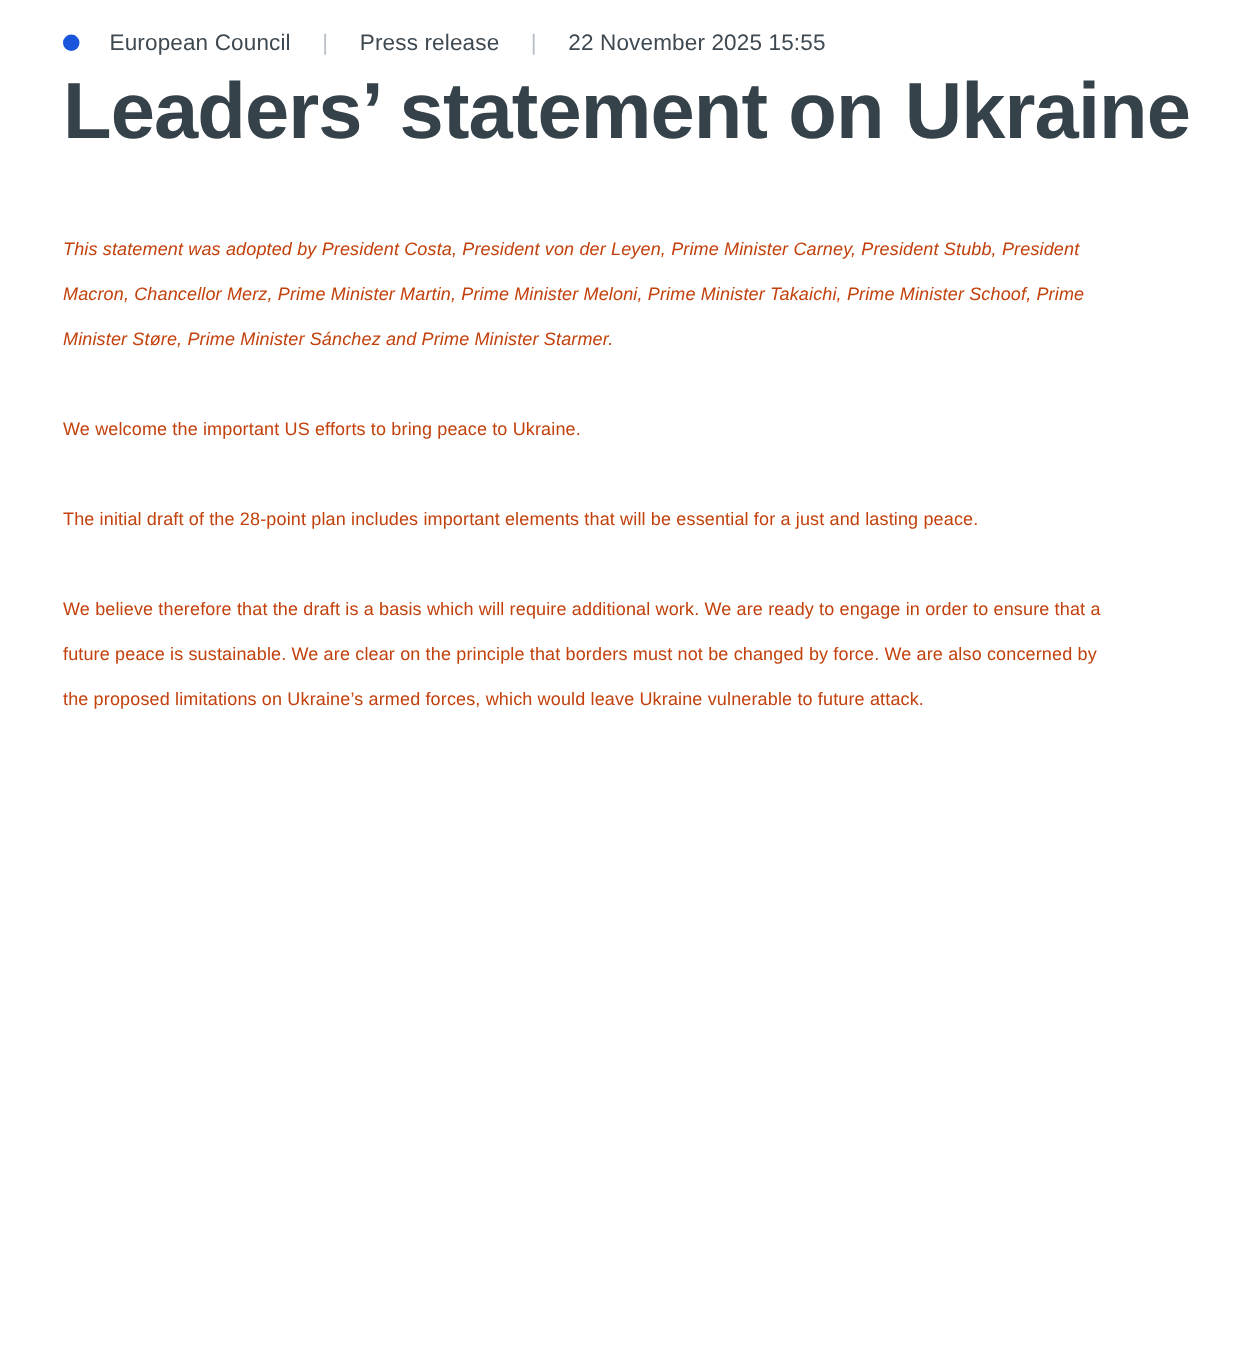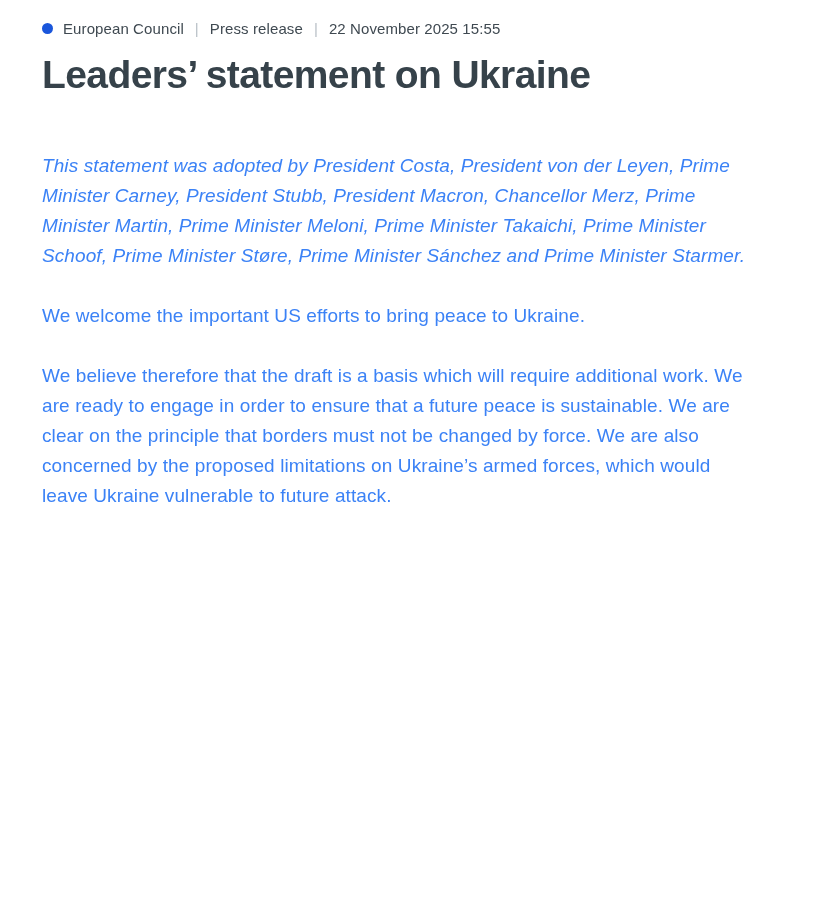--- a/index.html
+++ b/index.html
@@ -16,57 +16,57 @@
     width: 840px;
     height: 902px;
     background: #ffffff;
     padding: 20px 42px 0 42px;
   }
 
   
   .meta-line {
     display: flex;
     align-items: center;
-    gap: 10px;
+    gap: 20px;
     font-size: 15px;
     color: #3f4951;
     letter-spacing: 0.1px;
     margin-bottom: 14px;
   }
   .dot {
     width: 11px;
     height: 11px;
     border-radius: 50%;
     background: var(--accent, #1a56db);
     flex: 0 0 auto;
   }
   .meta-sep {
     color: #b9c0c7;
     font-weight: 300;
     padding: 0 1px;
   }
 
   
   .page-title {
-    font-size: 39px;
+    font-size: 53px;
     line-height: 48px;
     font-weight: 700;
     color: #36424a;
     letter-spacing: -0.6px;
     margin-bottom: 52px;
   }
 
   
   .article-body {
     width: 706px;
   }
   .article-body p {
-    font-size: 19px;
+    font-size: 12px;
     line-height: 30px;
-    color: #3b82f6;
+    color: #c2410c;
     margin-bottom: 30px;
     letter-spacing: 0.1px;
   }
   .article-body p[data-style="italic"] {
     font-style: italic;
   }
 </style>
 </head>
 <body>
 
@@ -79,16 +79,17 @@
     <span>Press release</span>
     <span class="meta-sep">|</span>
     <span>22 November 2025 15:55</span>
   </div>
 
   <h1 class="page-title">Leaders’ statement on Ukraine</h1>
 
   <div class="article-body">
     <p data-style="italic">This statement was adopted by President Costa, President von der Leyen, Prime Minister Carney, President Stubb, President Macron, Chancellor Merz, Prime Minister Martin, Prime Minister Meloni, Prime Minister Takaichi, Prime Minister Schoof, Prime Minister Støre, Prime Minister Sánchez and Prime Minister Starmer.</p>
     <p data-style="normal">We welcome the important US efforts to bring peace to Ukraine.</p>
+    <p data-style="normal">The initial draft of the 28-point plan includes important elements that will be essential for a just and lasting peace.</p>
     <p data-style="normal">We believe therefore that the draft is a basis which will require additional work. We are ready to engage in order to ensure that a future peace is sustainable. We are clear on the principle that borders must not be changed by force. We are also concerned by the proposed limitations on Ukraine’s armed forces, which would leave Ukraine vulnerable to future attack.</p>
   </div>
 
 </div>
 
 </body></html>

